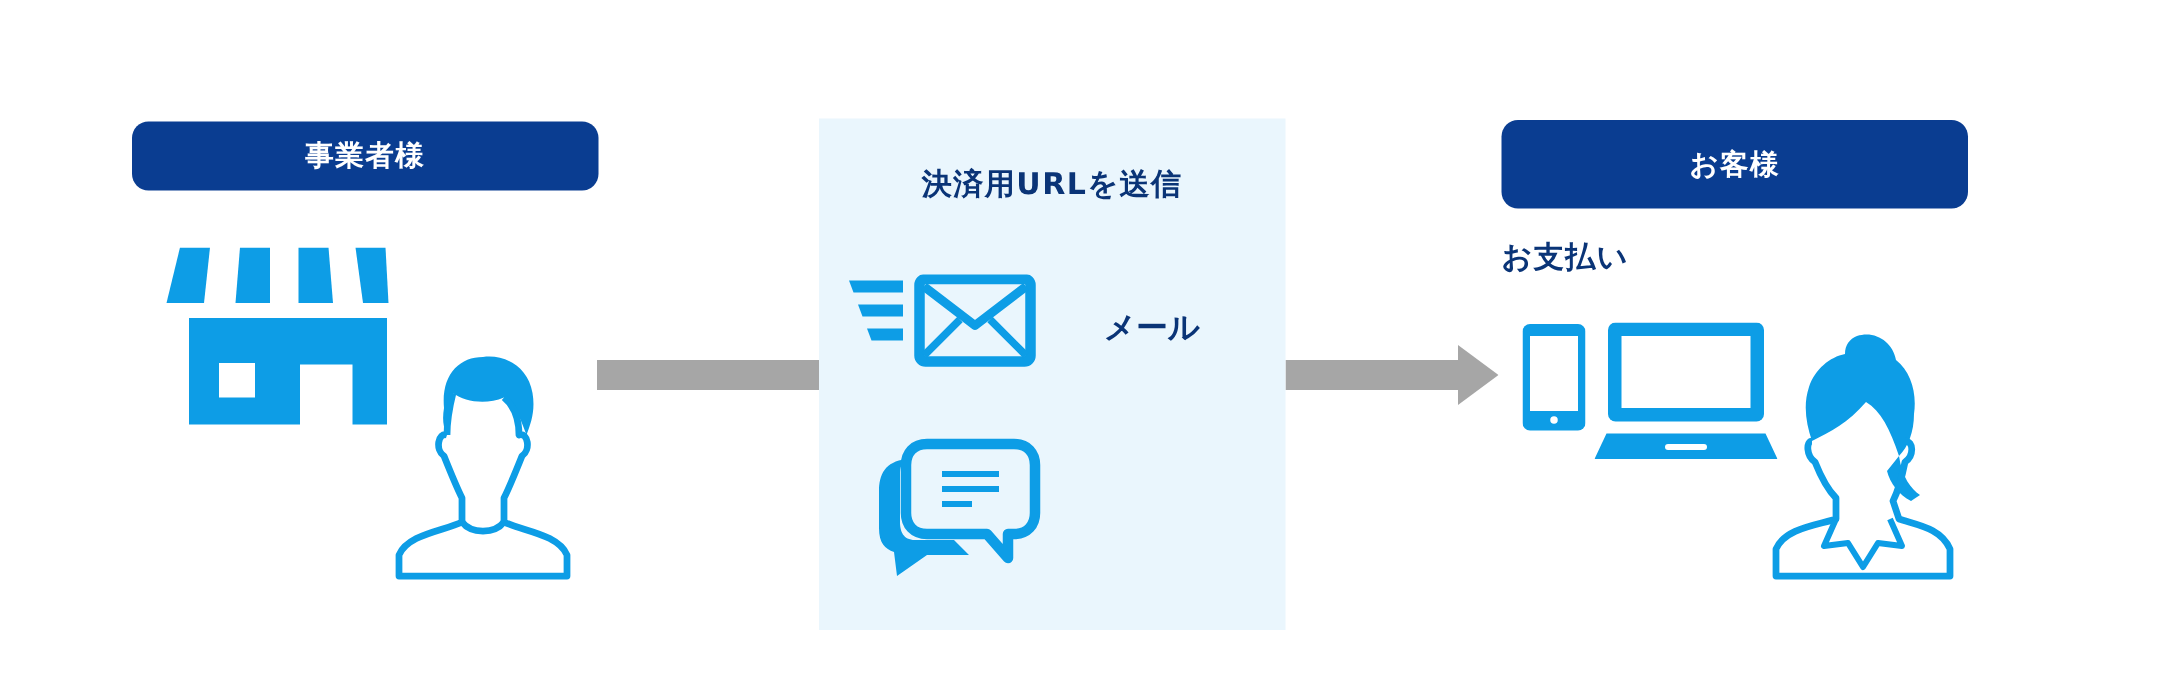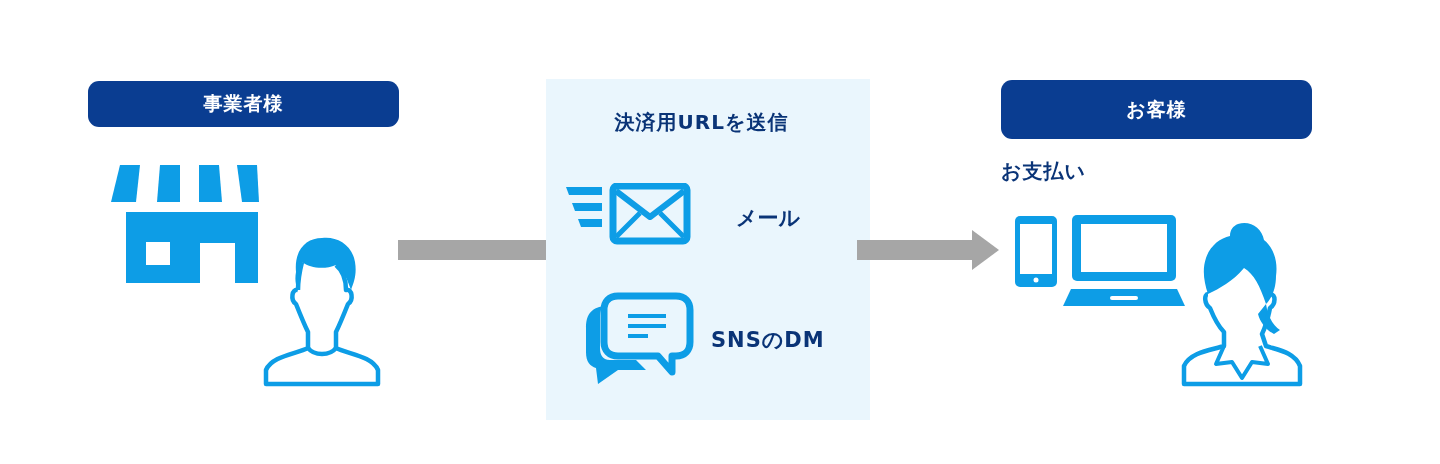--- a/index.html
+++ b/index.html
@@ -5,21 +5,21 @@
   html, body { margin: 0; padding: 0; }
   body {
     width: 1440px; height: 464px; background: #ffffff; position: relative; overflow: hidden;
     font-family: "DejaVu Sans", "Liberation Sans", sans-serif;
   }
   .abs { position: absolute; }
   .header-bar {
     background: #0a3d91; color: #ffffff; font-weight: bold; font-size: 19px;
     display: flex; align-items: center; justify-content: center; letter-spacing: 1px; border-radius: 11px;
   }
-  .center-panel { background: #eaf6fd; padding-left: 13px; }
+  .center-panel { background: #eaf6fd; }
   .title-text { color: #0a3477; font-weight: bold; }
   .arrow-shaft { background: #a6a6a6; }
   svg { display: block; }
 </style>
 </head>
 <body>
 
 <div class="abs header-bar" style="left:88px; top:81px; width:311px; height:46px;">
   <span>事業者様</span>
 </div>
@@ -69,21 +69,20 @@
     <svg width="110" height="95" viewBox="0 0 110 95">
       <path d="M20,14 C6,16 2,24 2,36 L2,60 C2,70 6,74 12,76 L14,92 L34,78 L62,78 L52,68 L26,68 C18,68 16,62 16,56 L16,24 C16,20 17,16 20,14 Z" fill="#0d9de6"></path>
       <path d="M34,4 L92,4 C101,4 106,10 106,18 L106,50 C106,58 101,64 92,64 L88,64 L88,80 L74,64 L34,64 C25,64 20,58 20,50 L20,18 C20,10 25,4 34,4 Z" fill="#eaf6fd" stroke="#0d9de6" stroke-width="7" stroke-linejoin="round"></path>
       <g stroke="#0d9de6" stroke-width="4">
         <line x1="44" y1="24" x2="82" y2="24"></line>
         <line x1="44" y1="34" x2="82" y2="34"></line>
         <line x1="44" y1="44" x2="64" y2="44"></line>
       </g>
     </svg>
   </div>
-  <div class="abs title-text" style="left:165px; top:247px; font-size:21px; letter-spacing:1px;">SNSのDM</div>
 </div>
 
 <div class="abs" style="left:857px; top:230px; width:142px; height:42px;">
   <svg width="142" height="42" viewBox="0 0 142 42">
     <rect x="0" y="10" width="118" height="20" fill="#a6a6a6"></rect>
     <polygon points="115,0 142,20 115,40" fill="#a6a6a6"></polygon>
   </svg>
 </div>
 
 <div class="abs header-bar" style="left:1001px; top:80px; width:311px; height:59px;">

